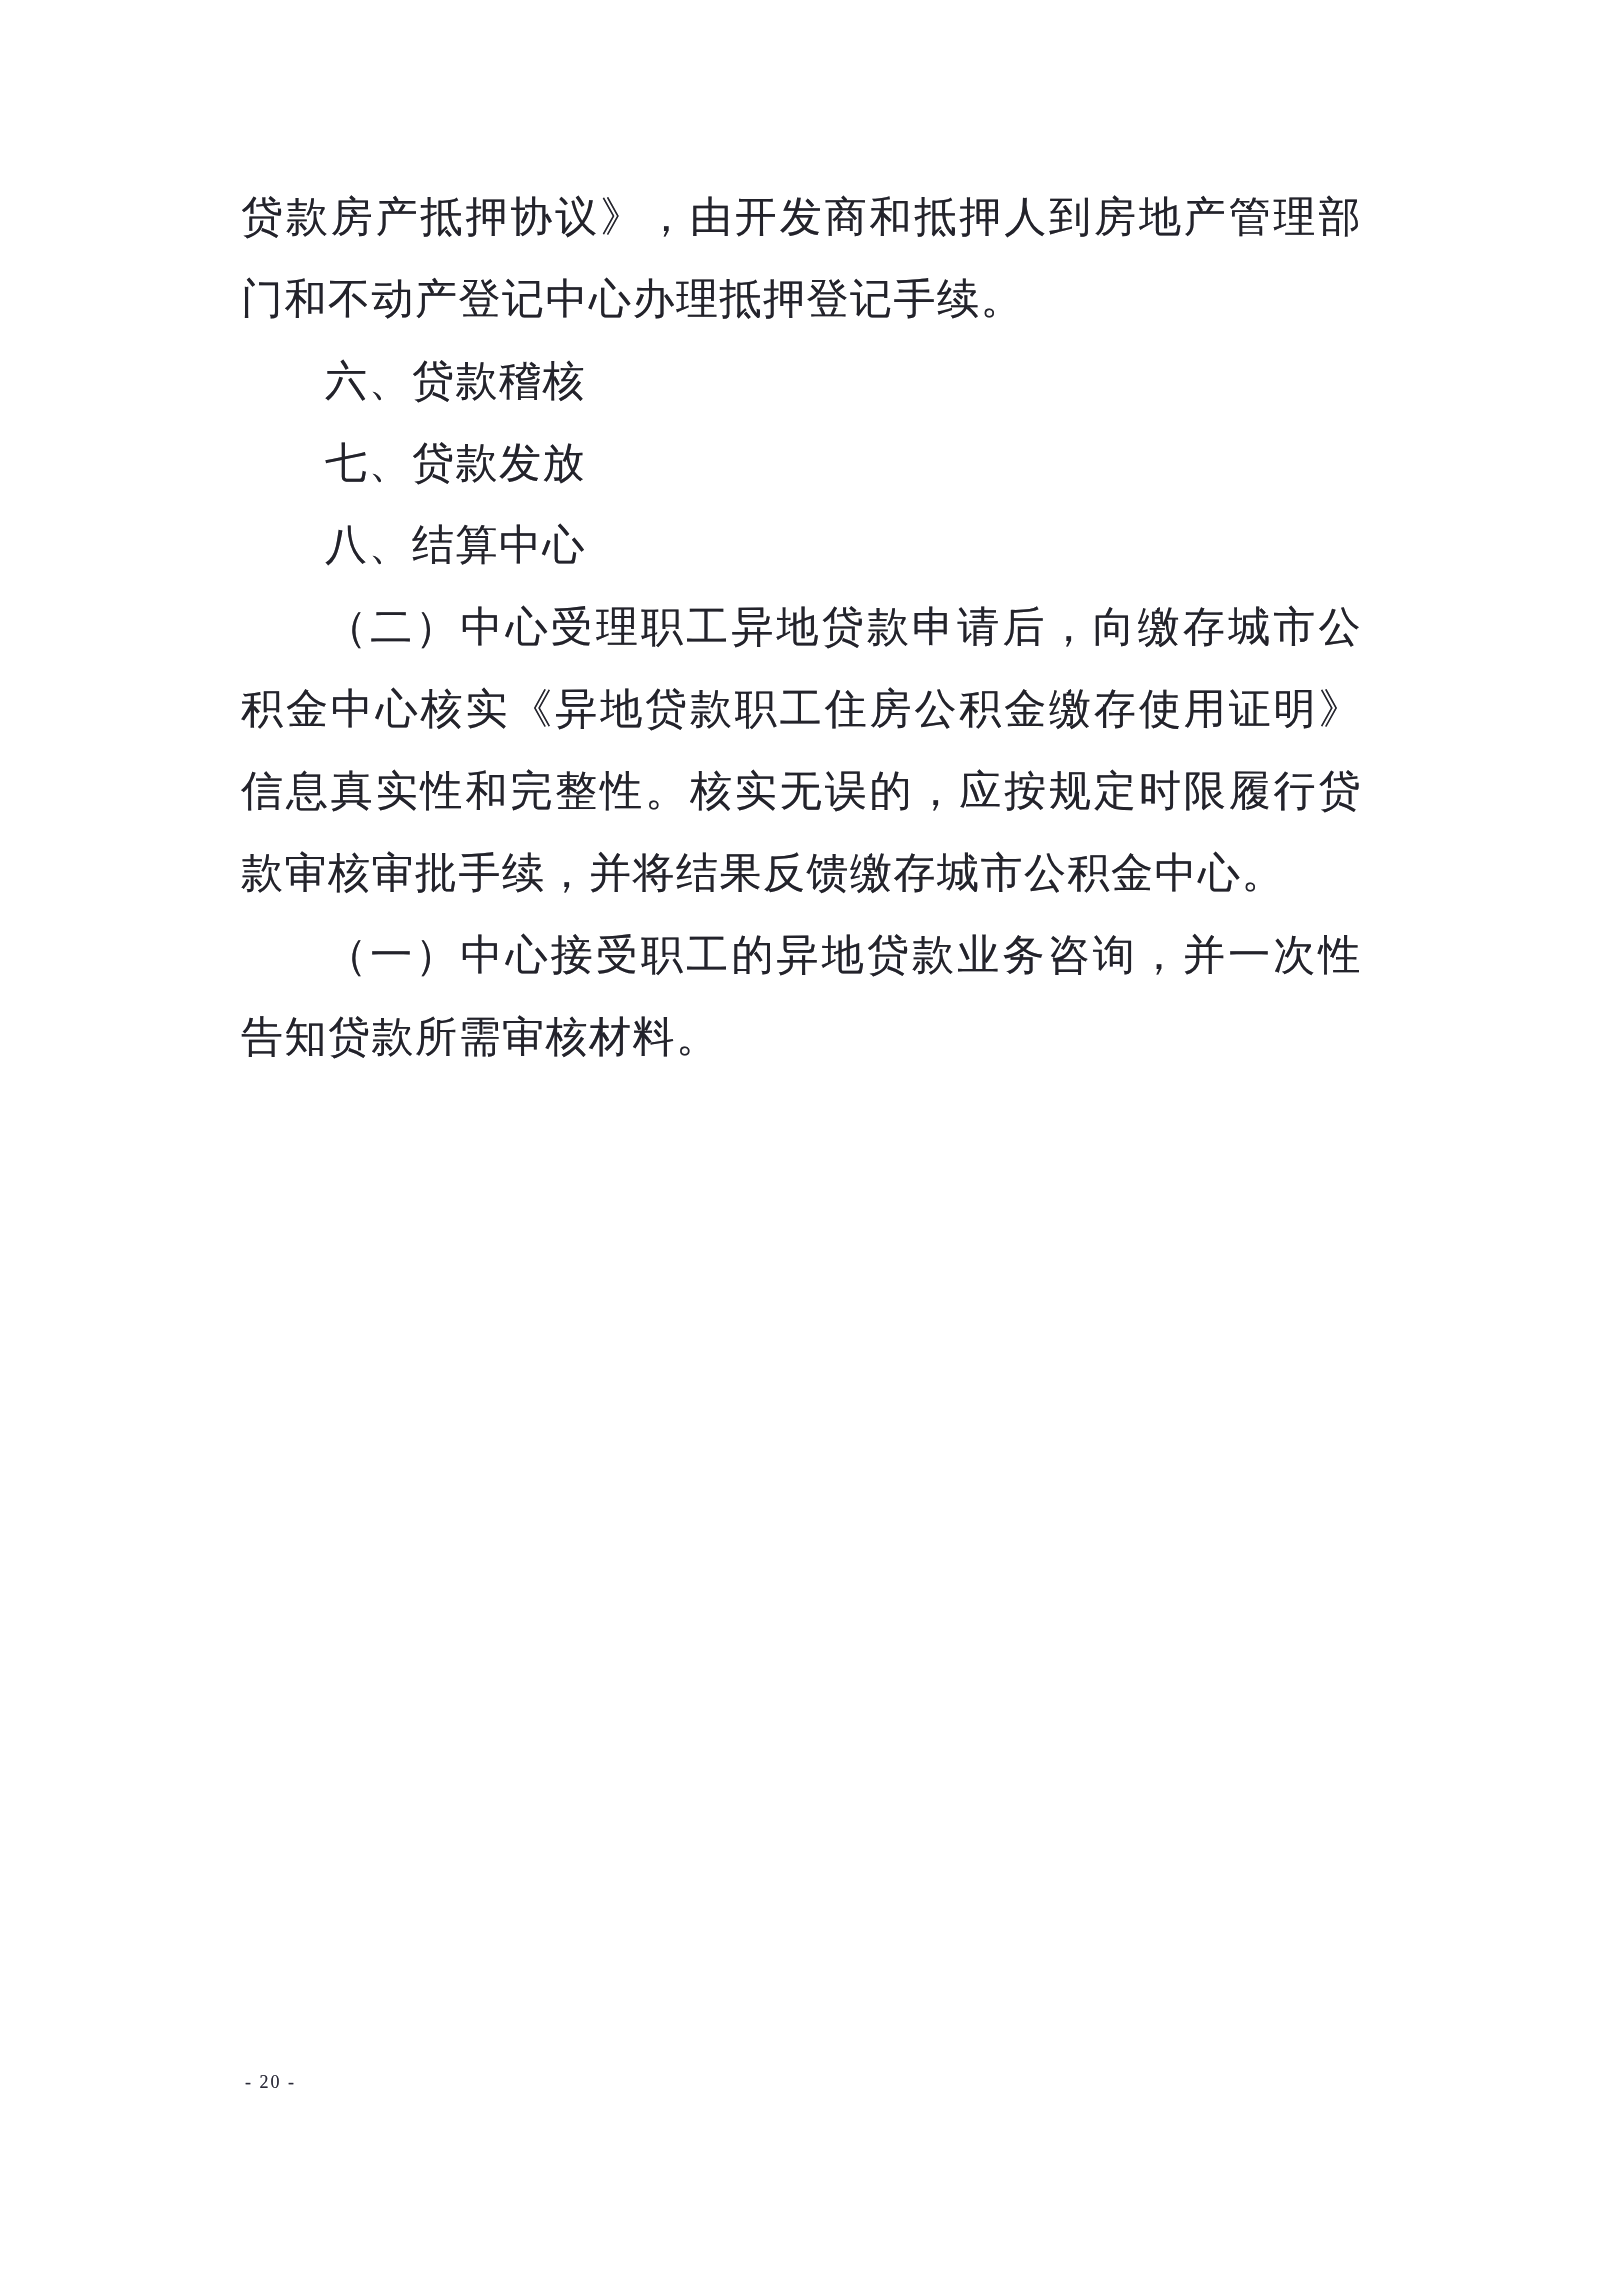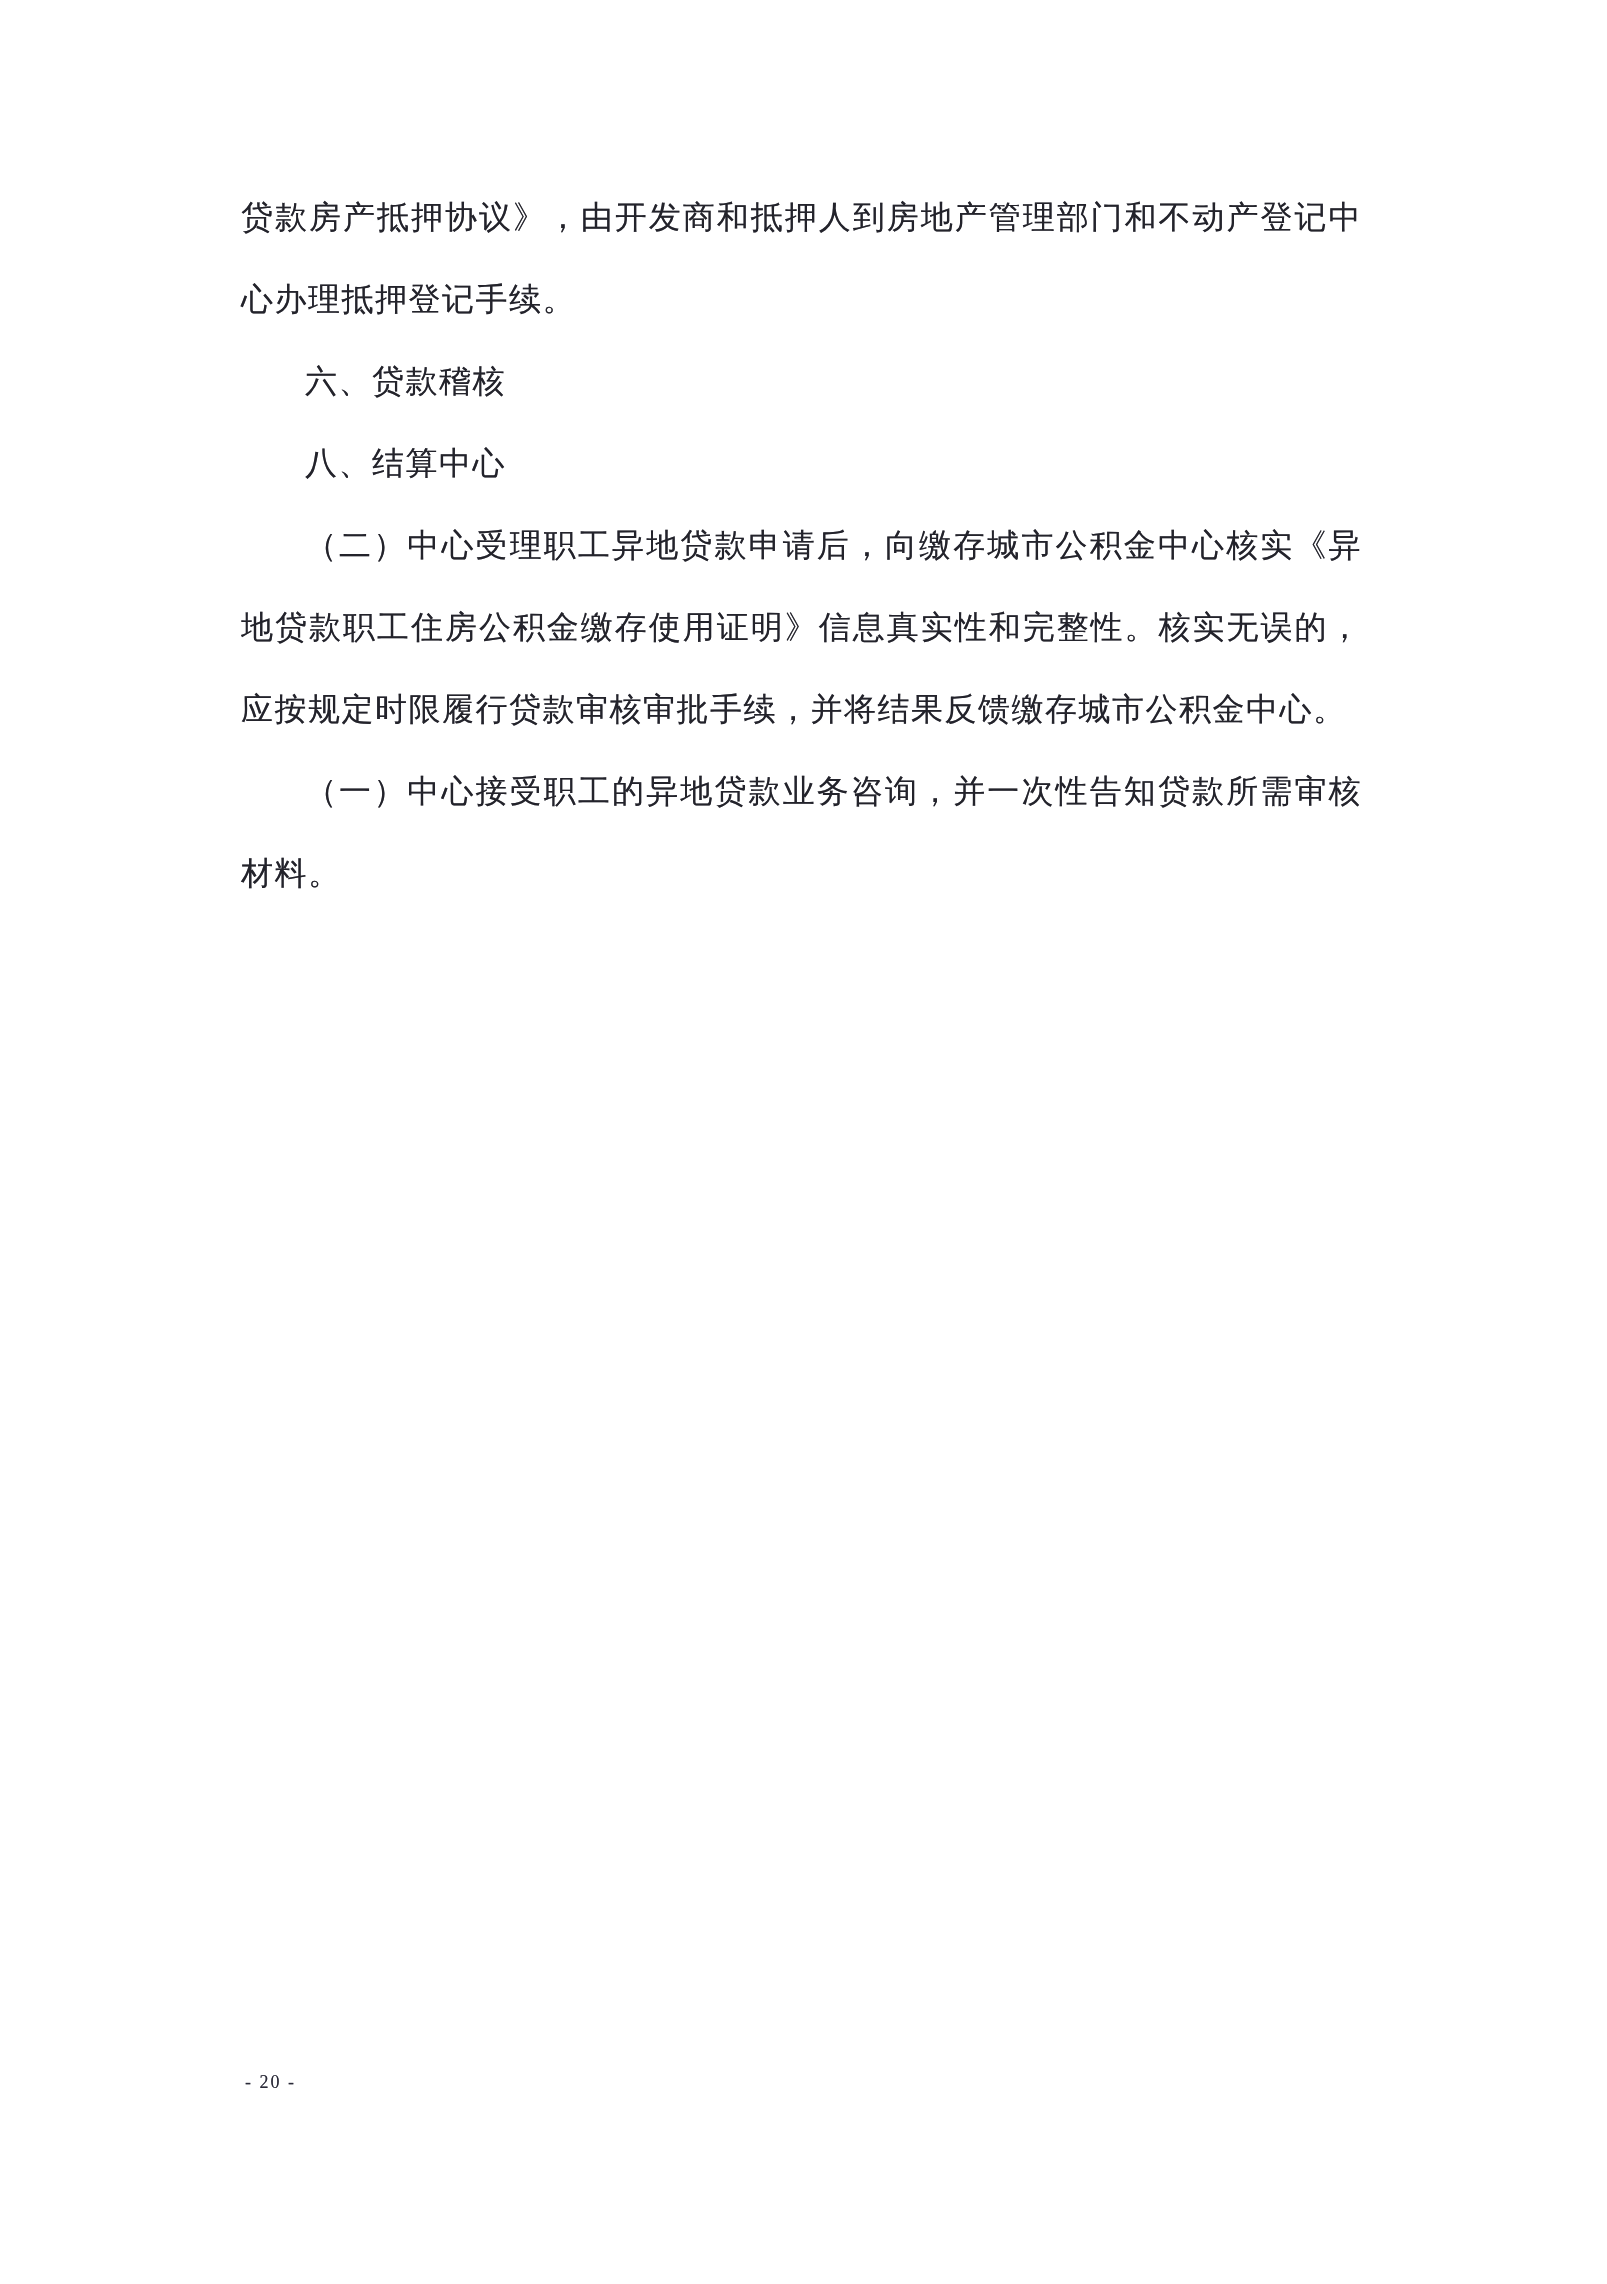--- a/index.html
+++ b/index.html
@@ -17,21 +17,21 @@
   .page {
     position: absolute;
     inset: 0;
     background: #ffffff;
   }
   .content {
     position: absolute;
     left: 241px;
     top: 176px;
     width: 1121px;
-    font-size: 32px;
+    font-size: 42px;
     line-height: 82px;
     letter-spacing: 1.5px;
     color: #23232b;
     text-align: justify;
     text-justify: inter-character;
     text-shadow: 0 0 0.6px rgba(35, 35, 45, 0.55);
   }
   .content p {
     margin: 0;
     padding: 0;
@@ -51,19 +51,20 @@
     text-shadow: 0 0 0.5px rgba(42, 42, 56, 0.5);
   }
 </style>
 </head>
 <body>
 
 <div class="page">
   <div class="content">
     <p class="cont">贷款房产抵押协议》，由开发商和抵押人到房地产管理部门和不动产登记中心办理抵押登记手续。</p>
     <p>六、贷款稽核</p>
+    <p>七、贷款发放</p>
     <p>八、结算中心</p>
     <p>（二）中心受理职工异地贷款申请后，向缴存城市公积金中心核实《异地贷款职工住房公积金缴存使用证明》信息真实性和完整性。核实无误的，应按规定时限履行贷款审核审批手续，并将结果反馈缴存城市公积金中心。</p>
     <p>（一）中心接受职工的异地贷款业务咨询，并一次性告知贷款所需审核材料。</p>
   </div>
   <div class="footer">- 20 -</div>
 </div>
 
 
 </body></html>

